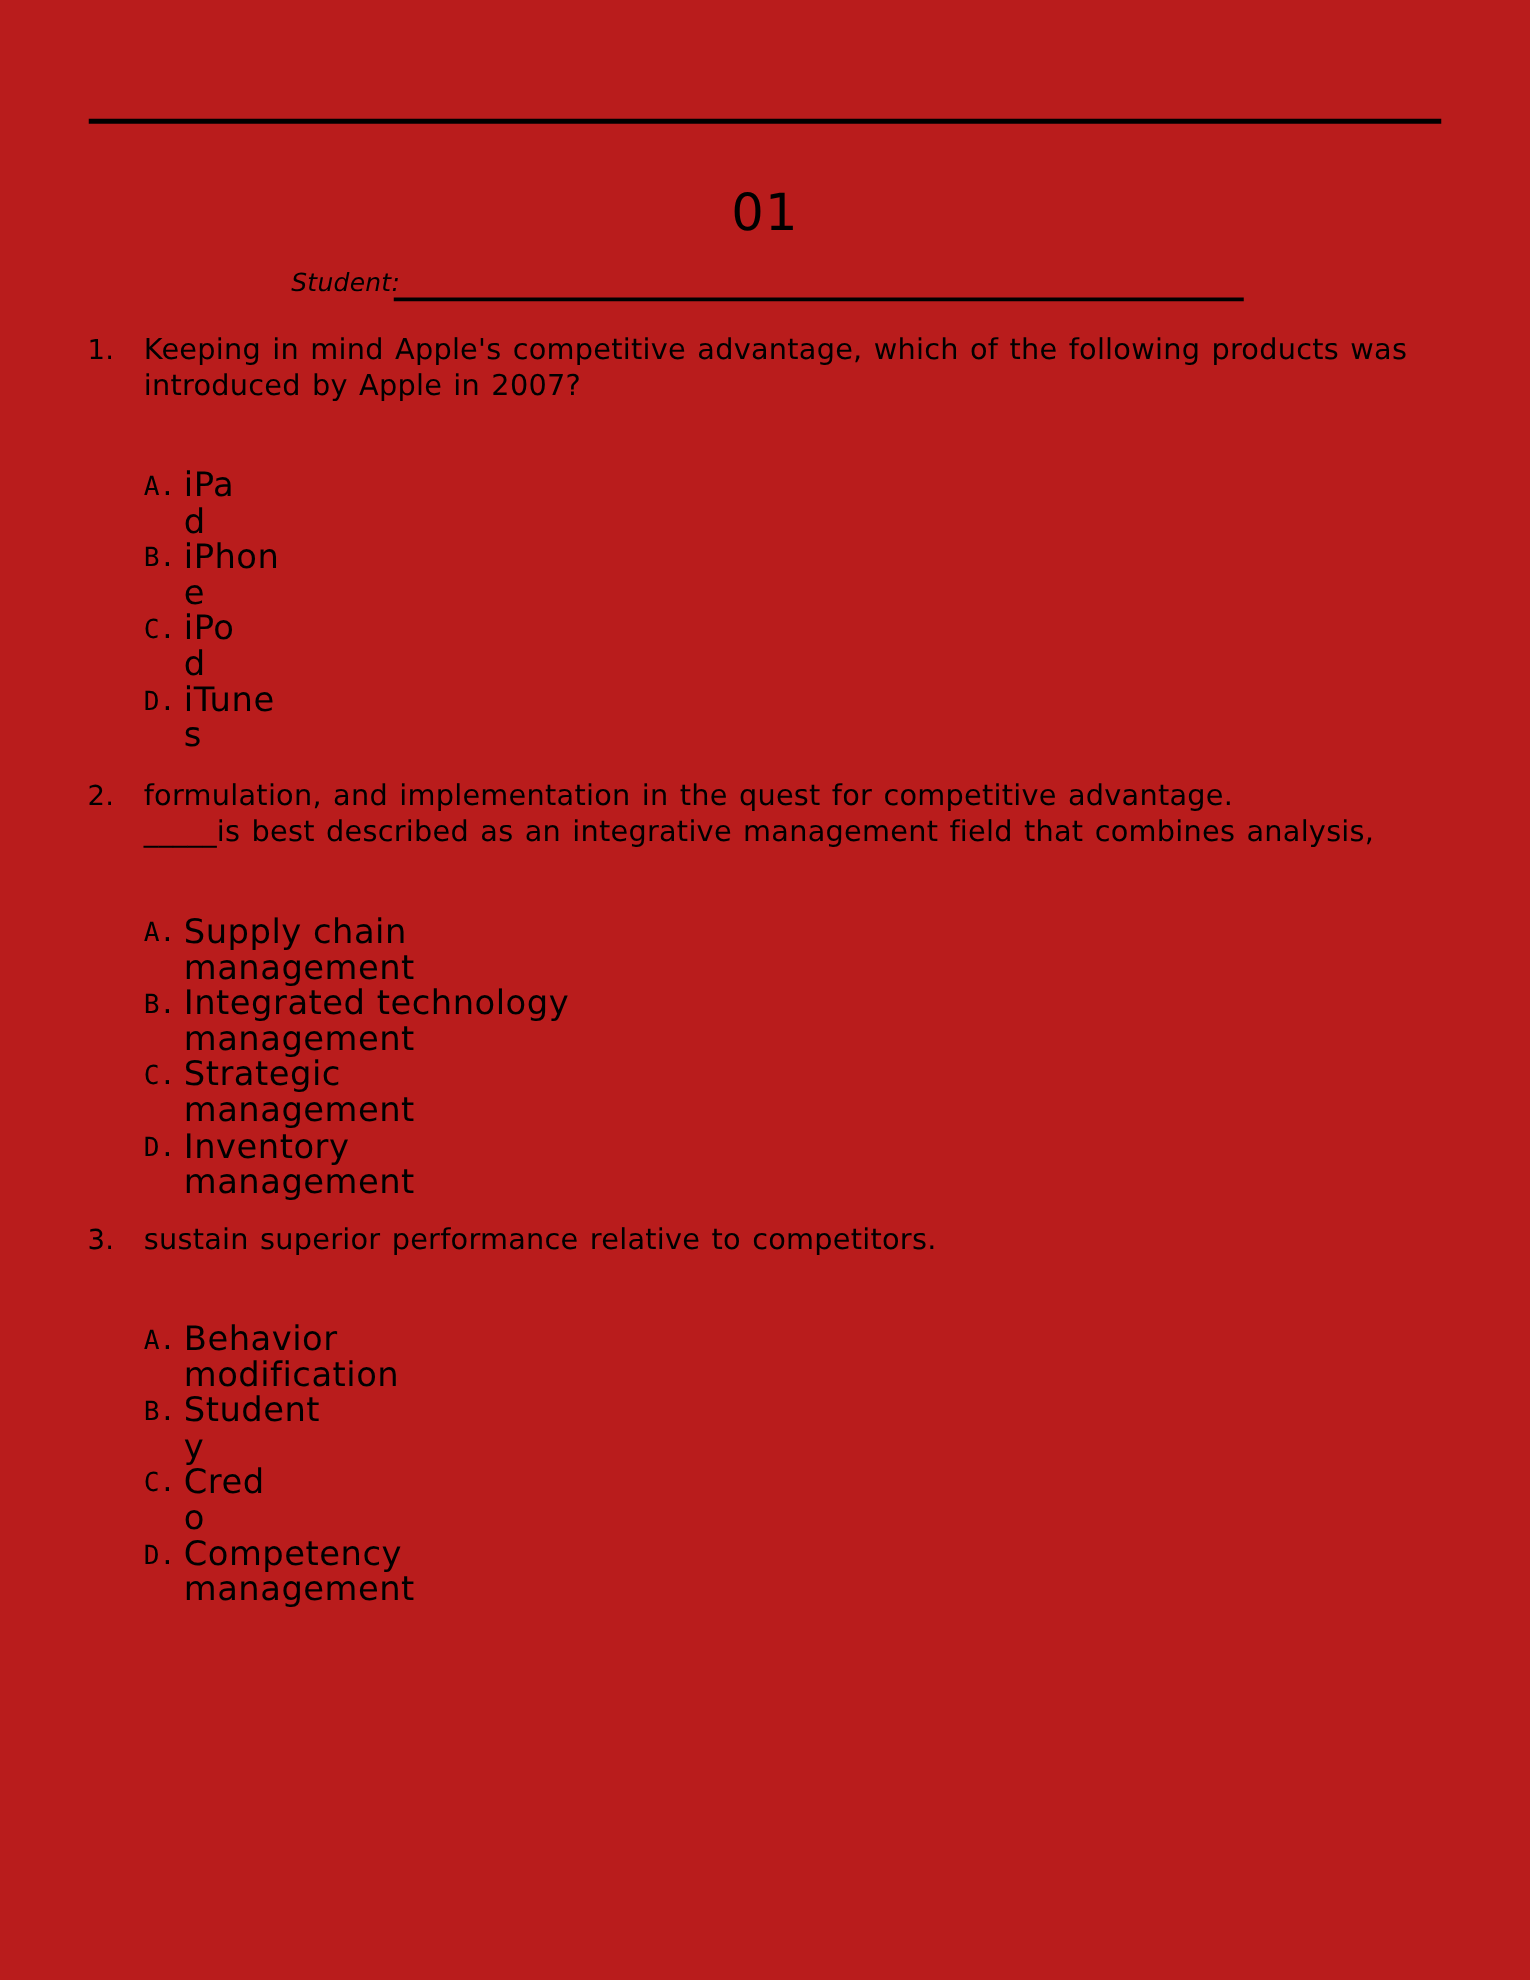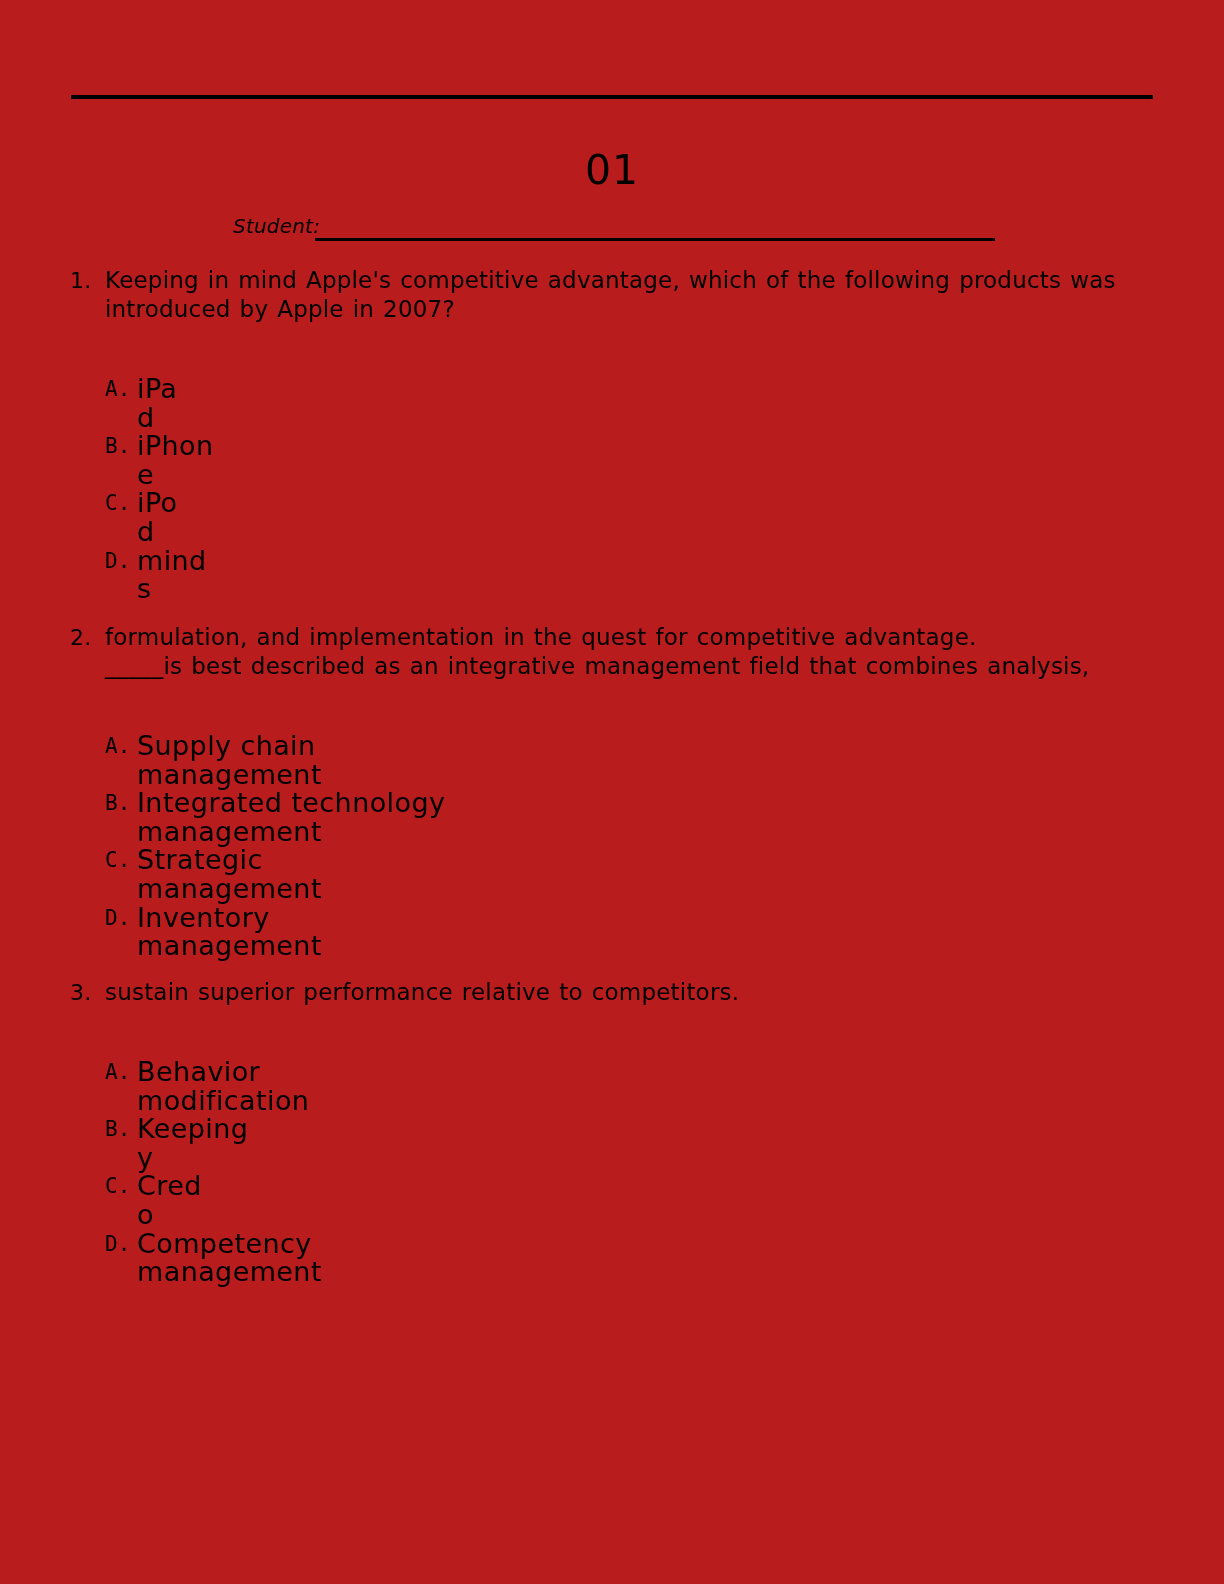--- a/index.html
+++ b/index.html
@@ -62,21 +62,21 @@
   }
   .q-num {
     position: absolute;
     left: 0;
     top: 0;
     font-size: 22px;
     line-height: 29px;
     letter-spacing: 0.2px;
   }
   .q-body {
-    margin-left: 35px;
+    margin-left: 45px;
   }
   .q-line {
     font-size: 23px;
     line-height: 29px;
     letter-spacing: 0.2px;
     word-spacing: 1.5px;
     white-space: nowrap;
   }
   .options {
     margin-top: 51px;
@@ -136,21 +136,21 @@
         <div class="option">
           <span class="opt-letter">C.</span>
           <div class="opt-lines">
             <div>iPo</div>
             <div>d</div>
           </div>
         </div>
         <div class="option">
           <span class="opt-letter">D.</span>
           <div class="opt-lines">
-            <div>mind</div>
+            <div>iTune</div>
             <div>s</div>
           </div>
         </div>
       </div>
     </div>
   </section>
 
   <section class="question" id="q2">
     <span class="q-num">2.</span>
     <div class="q-body">
@@ -197,21 +197,21 @@
         <div class="option">
           <span class="opt-letter">A.</span>
           <div class="opt-lines">
             <div>Behavior</div>
             <div>modification</div>
           </div>
         </div>
         <div class="option">
           <span class="opt-letter">B.</span>
           <div class="opt-lines">
-            <div>Keeping</div>
+            <div>Student</div>
             <div>y</div>
           </div>
         </div>
         <div class="option">
           <span class="opt-letter">C.</span>
           <div class="opt-lines">
             <div>Cred</div>
             <div>o</div>
           </div>
         </div>

